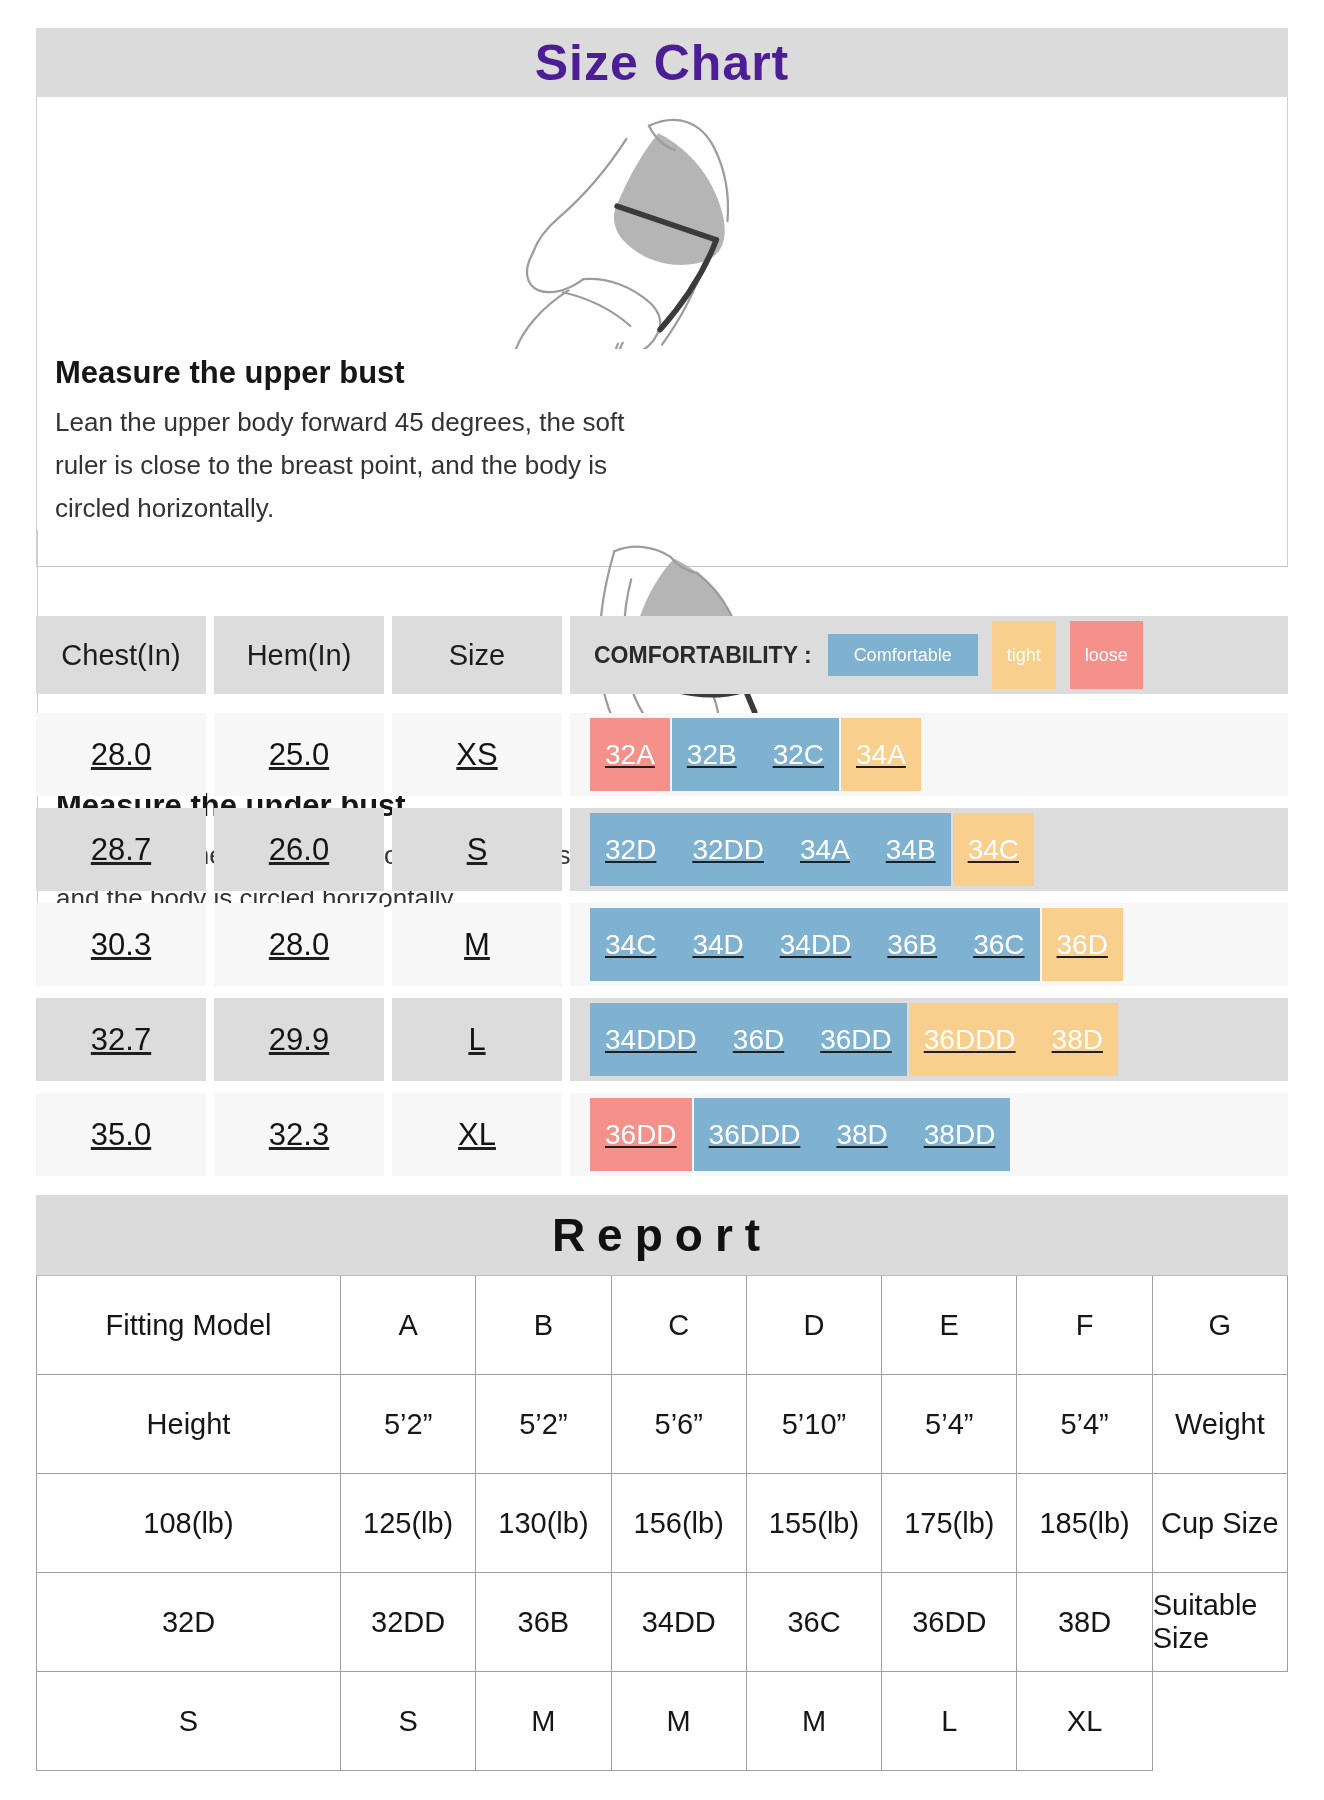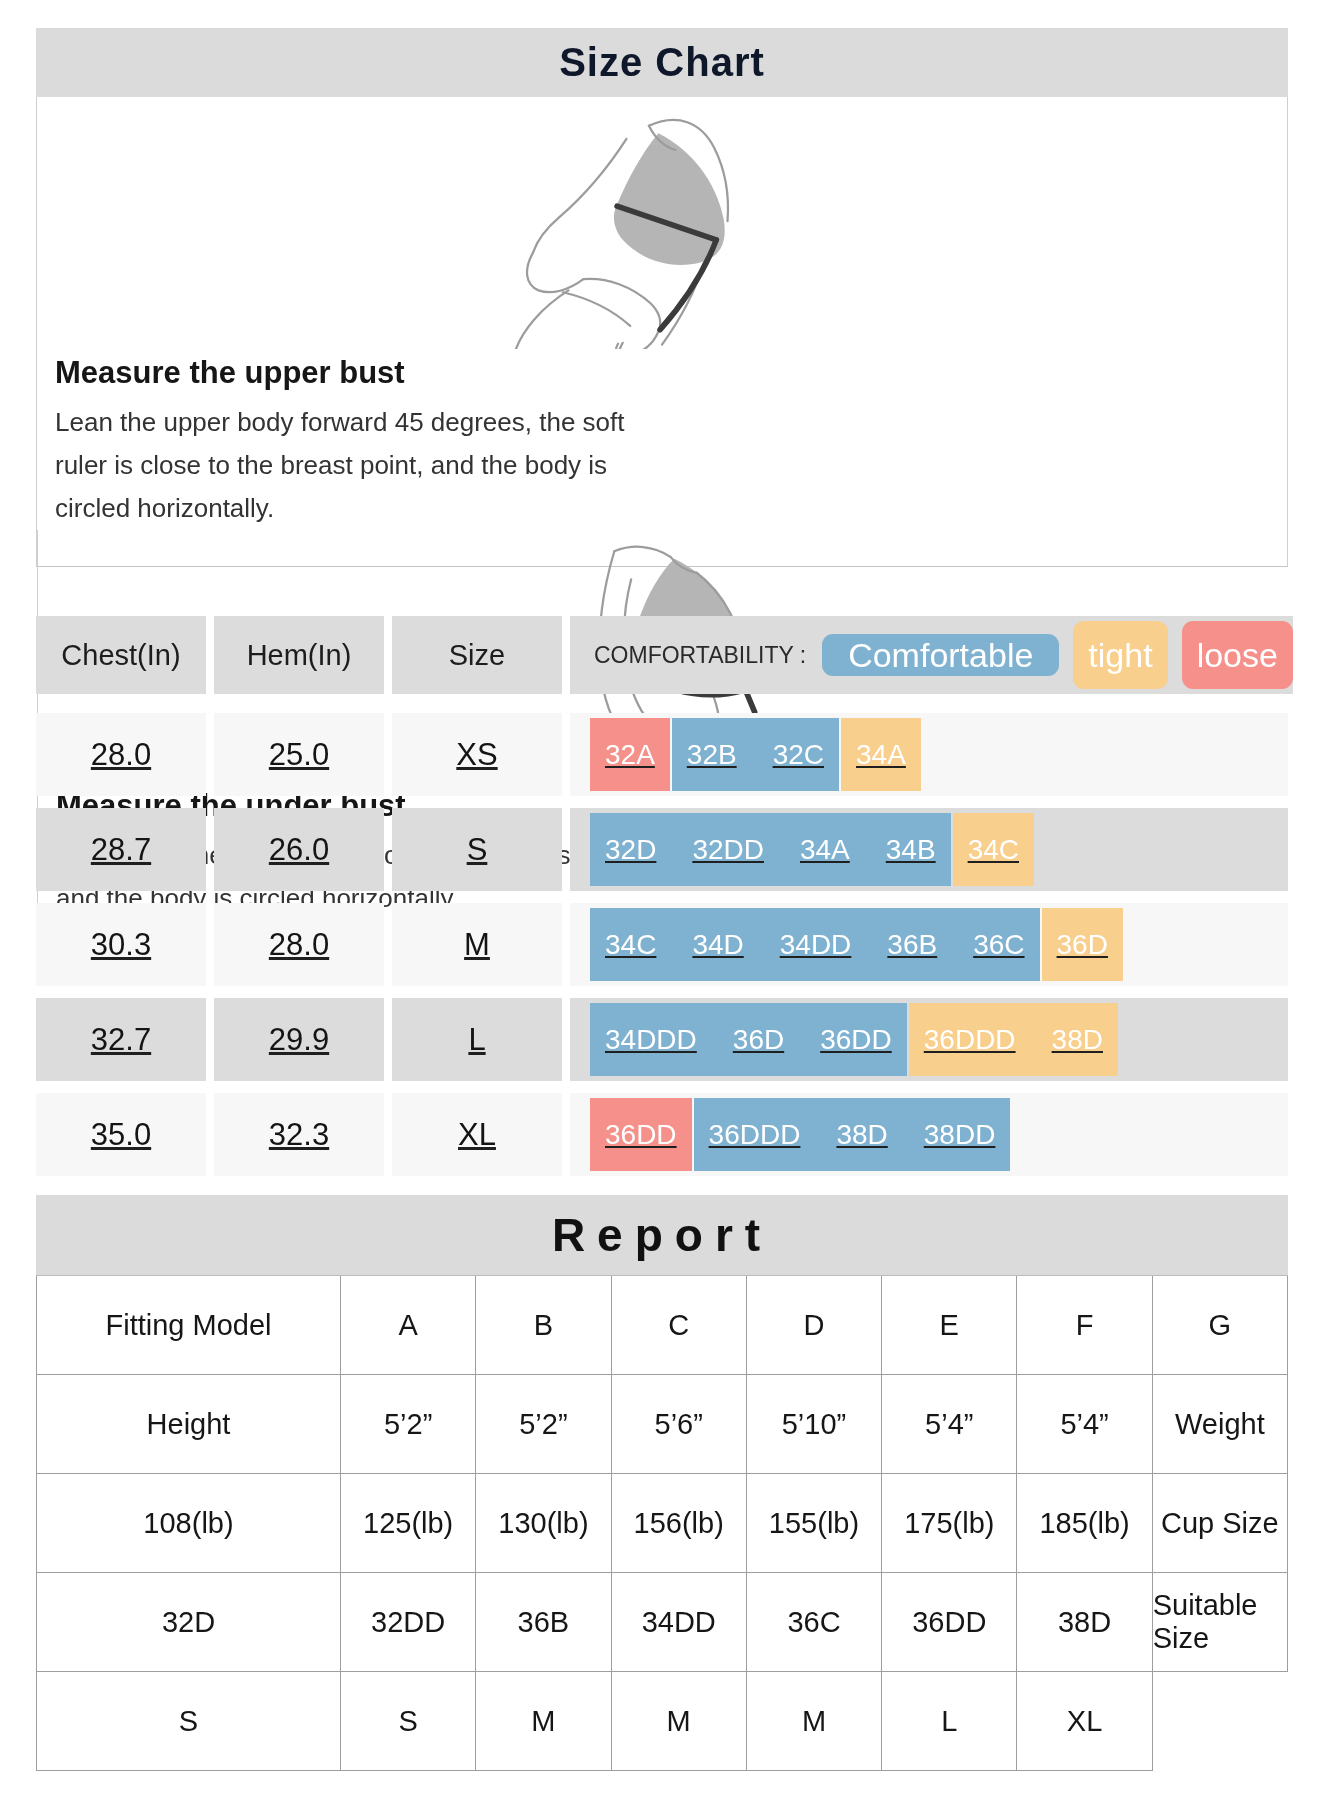--- a/index.html
+++ b/index.html
@@ -5,21 +5,21 @@
   html,body{margin:0;padding:0;background:#fff;}
   .page{
     width:1324px;height:1800px;background:#fff;position:relative;overflow:hidden;
     font-family:"Liberation Sans","DejaVu Sans",sans-serif;color:#1f1f1f;
   }
   
   .title-band{
     margin:28px 36px 0;height:69px;background:var(--band,#dbdbdb);
     display:flex;align-items:center;justify-content:center;
   }
-  .title-band .t{font-size:40px;font-weight:bold;color:#0f172a;letter-spacing:1px;}
+  .title-band .t{font-size:50px;font-weight:bold;color:#4c1d95;letter-spacing:1px;}
   
   .panels{
     margin:0 36px;height:469px;display:flex;
     border-left:1px solid #cfcfcf;border-right:1px solid #cfcfcf;border-bottom:1px solid #c4c4c4;
     background:#fff;
     flex-direction:column;
   }
   .panel{flex:1;padding:10px 18px 0 18px;box-sizing:border-box;min-width:0;}
   .panel + .panel{border-left:1px solid #cfcfcf;}
   .figure-wrap{height:242px;display:flex;justify-content:center;align-items:flex-start;overflow:hidden;}
@@ -35,23 +35,23 @@
   .srow + .srow{margin-top:12px;}
   .shead{height:78px;margin-bottom:19px;}
   .sdata{height:83px;}
   .c-chest,.c-hem,.c-size{width:170px;flex:0 0 170px;display:flex;align-items:center;justify-content:center;}
   .c-comf{flex:1;display:flex;align-items:center;}
   .shead .c-chest,.shead .c-hem,.shead .c-size,.shead .c-comf{background:var(--cell,#dcdcdc);}
   .sdata .c-chest,.sdata .c-hem,.sdata .c-size,.sdata .c-comf{background:var(--row-light,#f7f7f7);text-decoration:underline;}
   .sdata.shade .c-chest,.sdata.shade .c-hem,.sdata.shade .c-size,.sdata.shade .c-comf{background:var(--cell,#dcdcdc);}
   .hd{font-size:29px;color:#1d1d1d;}
   .val{font-size:31px;color:#141414;}
-  .comf-label{font-size:23px;font-weight:400;color:#2a2a2a;margin:0 16px 0 24px;white-space:nowrap;}
+  .comf-label{font-size:23px;font-weight:700;color:#2a2a2a;margin:0 16px 0 24px;white-space:nowrap;}
   .legend{display:flex;gap:14px;align-items:center;}
-  .legend .chip{height:42px;font-size:34px;border-radius:11px;}
+  .legend .chip{height:42px;font-size:18px;}
   .chiprow{display:flex;gap:2px;align-items:center;padding-left:20px;}
   .chip{
     display:inline-flex;align-items:center;justify-content:center;
     height:47px;padding:13px 15px;color:#fff;font-size:28px;gap:36px;white-space:nowrap;
   }
   .chip[data-type="comfortable"]{background:var(--comfortable,#7fb1d0);}
   .chip[data-type="tight"]{background:var(--tight,#f8cf8d);}
   .chip[data-type="loose"]{background:var(--loose,#f5908a);}
   .legend .chip[data-type="comfortable"]{padding:0 26px;}
   

